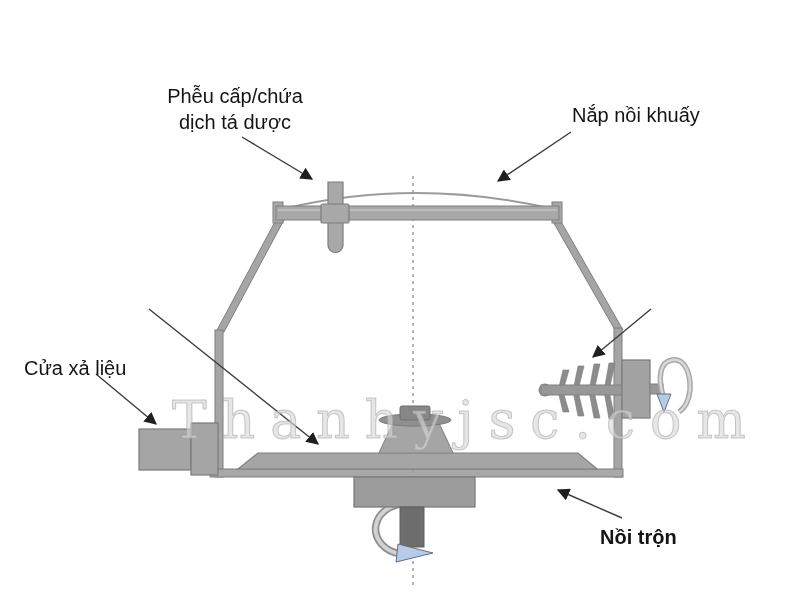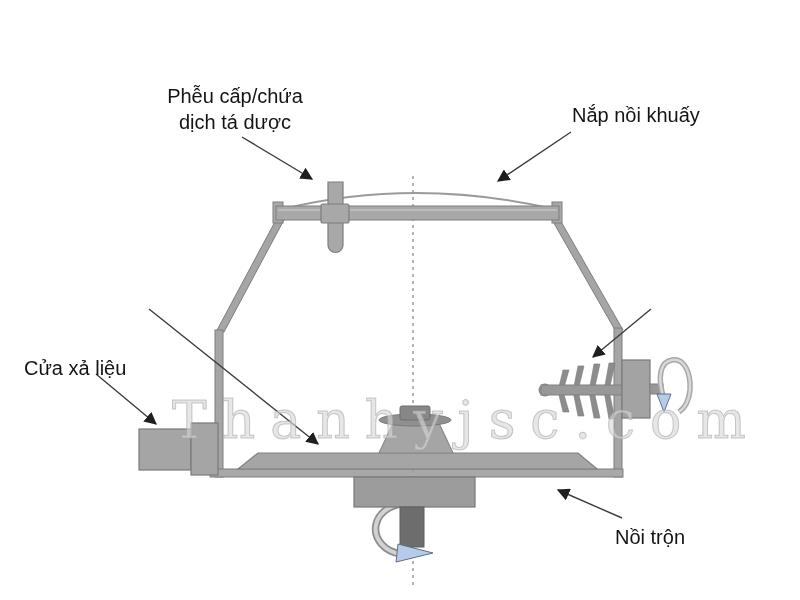--- a/index.html
+++ b/index.html
@@ -127,15 +127,15 @@
   </svg>
 
   <div class="watermark">Thanhyjsc.com</div>
 
   <div class="label center" style="left:140px;top:83px;width:190px;">
     <span>Phễu cấp/chứa</span>
     <span>dịch tá dược</span>
   </div>
   <div class="label" style="left:572px;top:102px;">Nắp nồi khuấy</div>
   <div class="label" style="left:24px;top:355px;">Cửa xả liệu</div>
-  <div class="label" style="left:615px;top:524px;">Nồi trộn</div>
+  <div class="label" style="left:600px;top:524px;font-weight:bold;">Nồi trộn</div>
 
 </div>
 
 </body></html>

